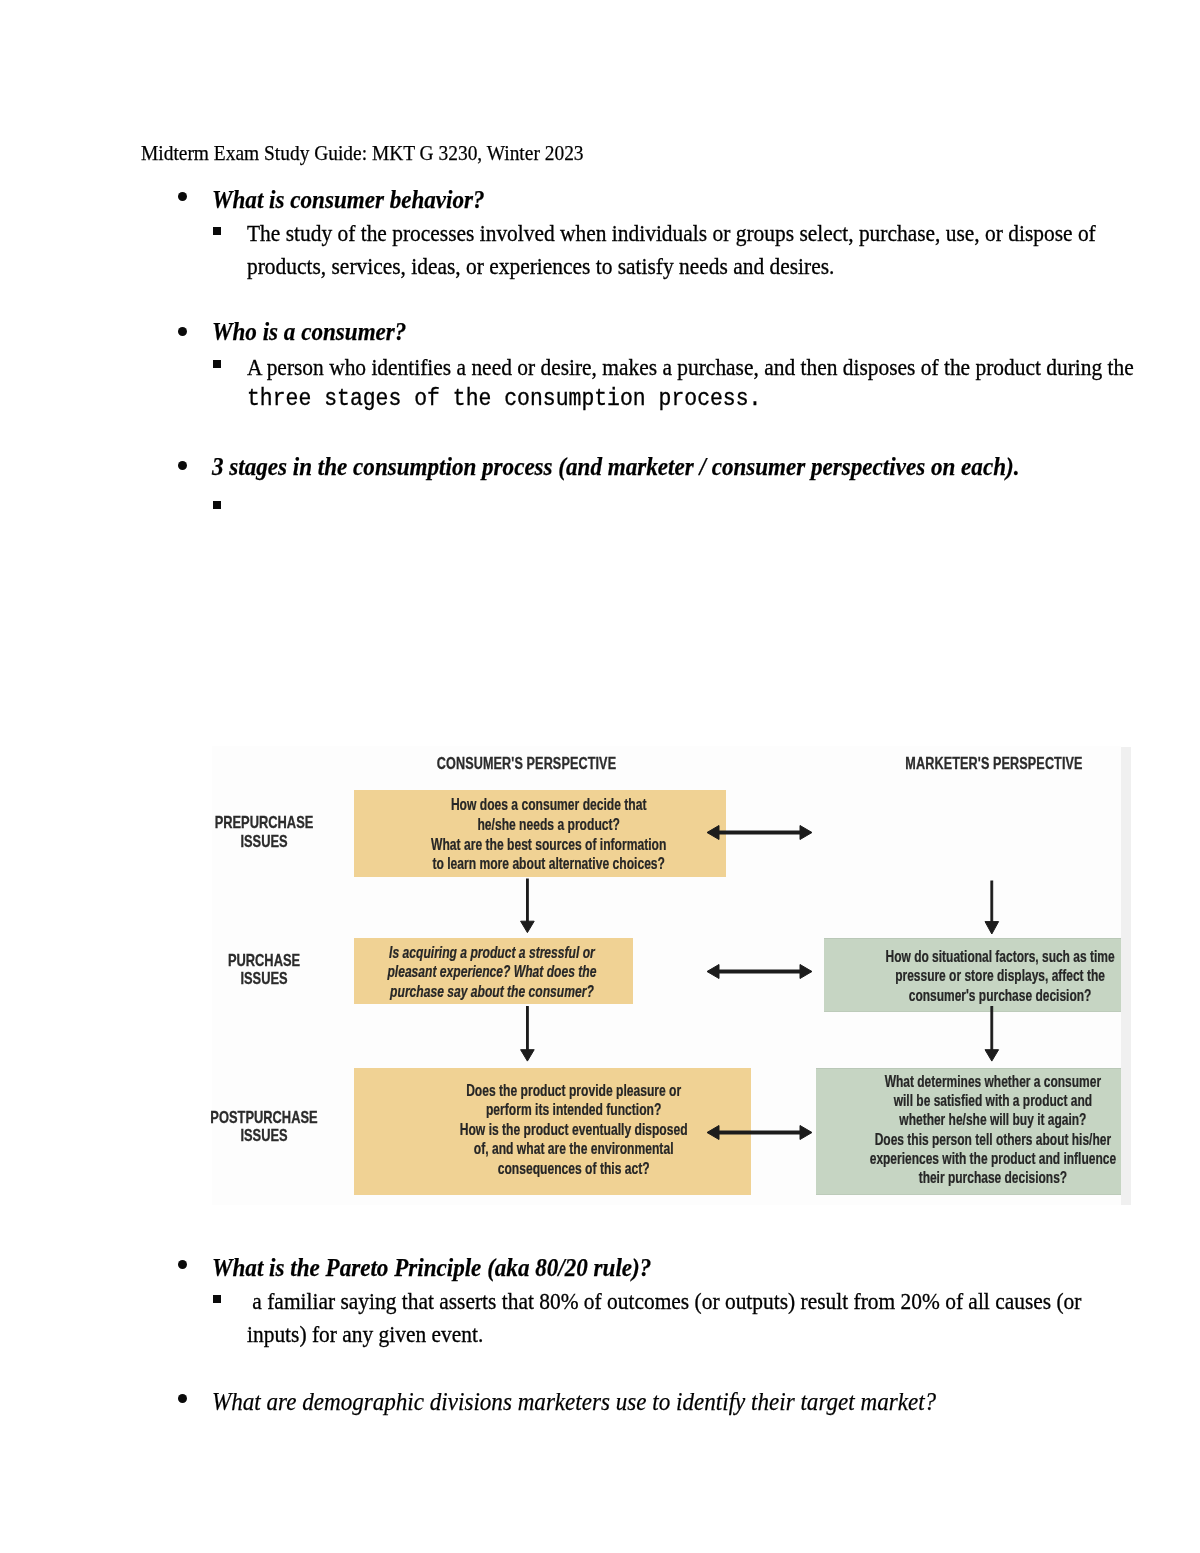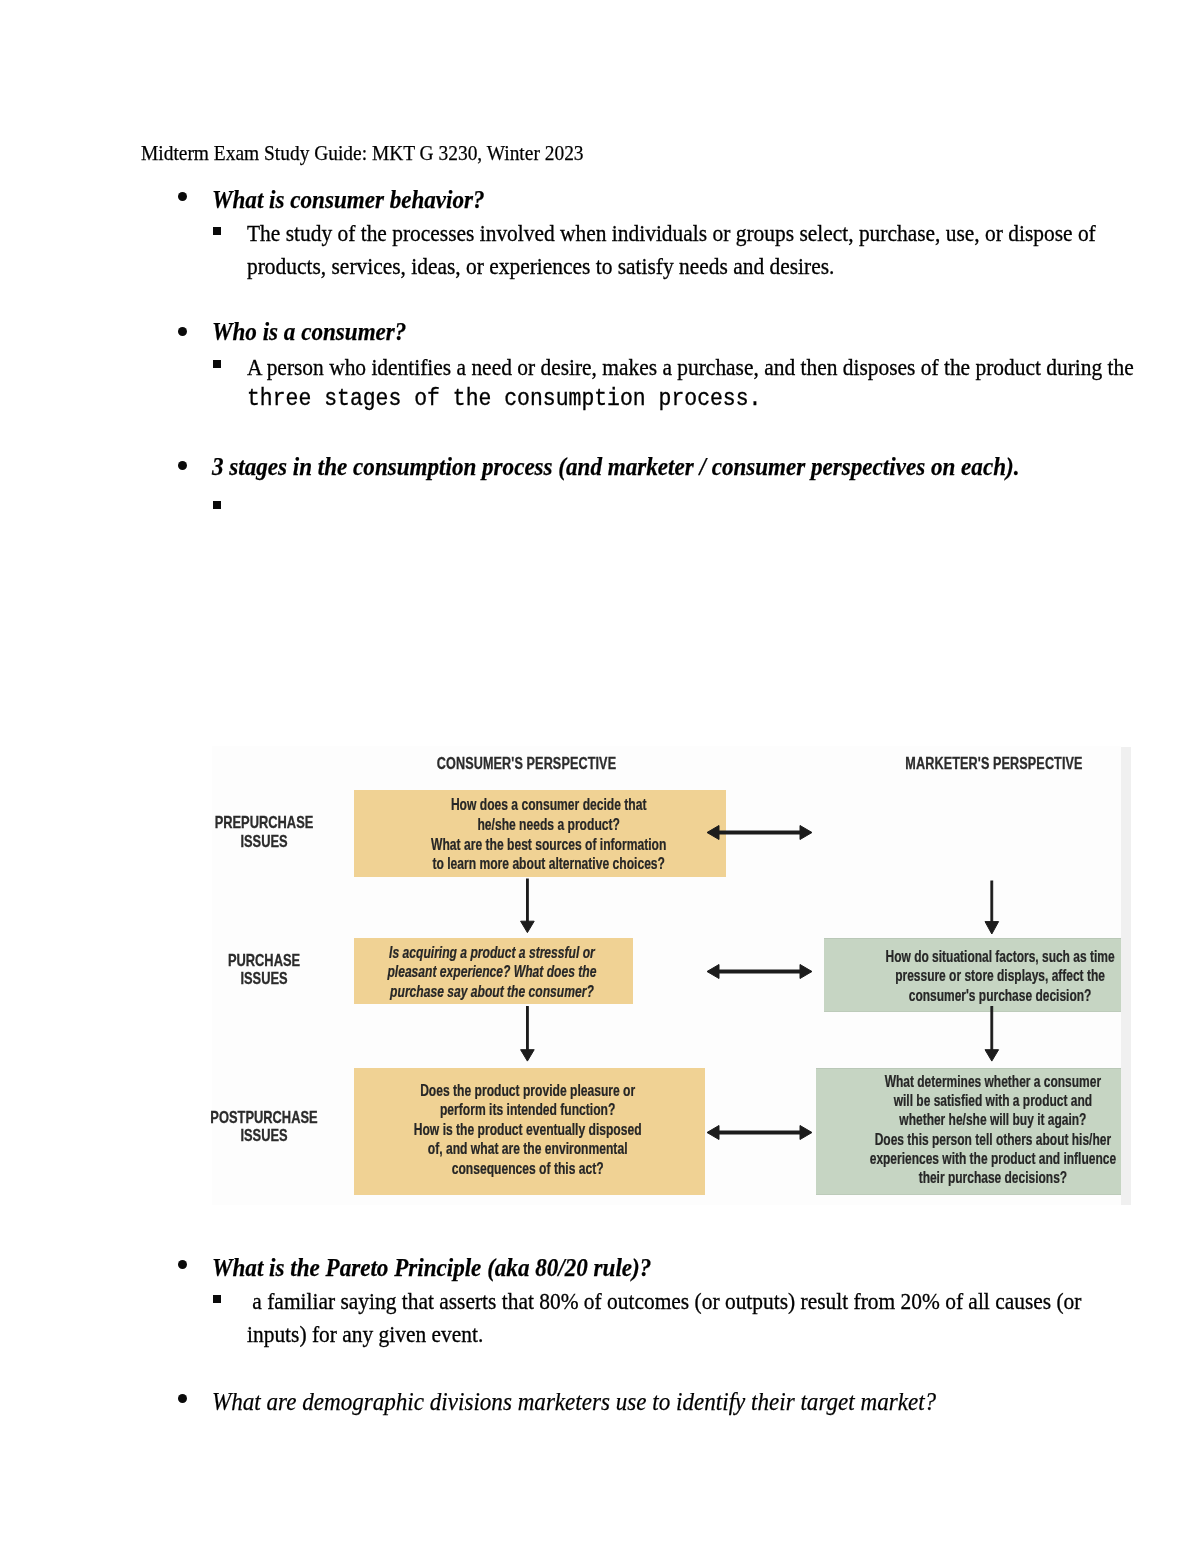--- a/index.html
+++ b/index.html
@@ -98,21 +98,21 @@
             <div>to learn more about alternative choices?</div>
         </div>
       </div>
       <div class="box orange" style="left:152px;top:192px;width:279px;height:66px;font-style:italic;">
         <div class="txt" style="line-height:19.6px;transform:scaleX(0.738) translate(-2.3px,0.6px);">
           <div>Is acquiring a product a stressful or</div>
             <div>pleasant experience? What does the</div>
             <div>purchase say about the consumer?</div>
         </div>
       </div>
-      <div class="box orange" style="left:152px;top:322px;width:351px;height:127px;">
+      <div class="box orange" style="left:152px;top:322px;width:351px;height:127px;padding-left:46px;">
         <div class="txt" style="line-height:19.4px;transform:scaleX(0.738) translate(-2.3px,-2px);">
           <div>Does the product provide pleasure or</div>
             <div>perform its intended function?</div>
             <div>How is the product eventually disposed</div>
             <div>of, and what are the environmental</div>
             <div>consequences of this act?</div>
         </div>
       </div>
 
       <div class="box green" style="left:614px;top:192px;width:350px;height:74px;margin-left:8px;">

